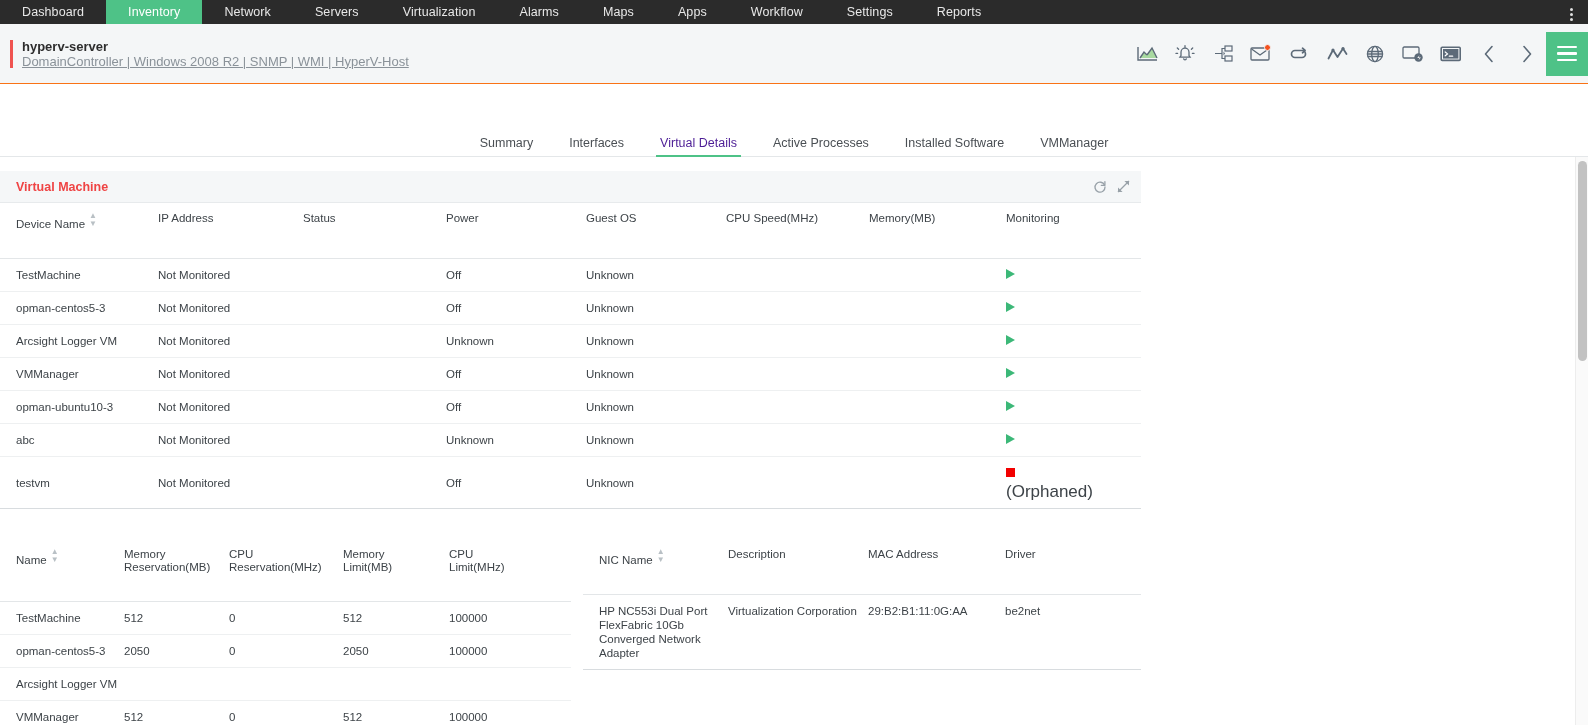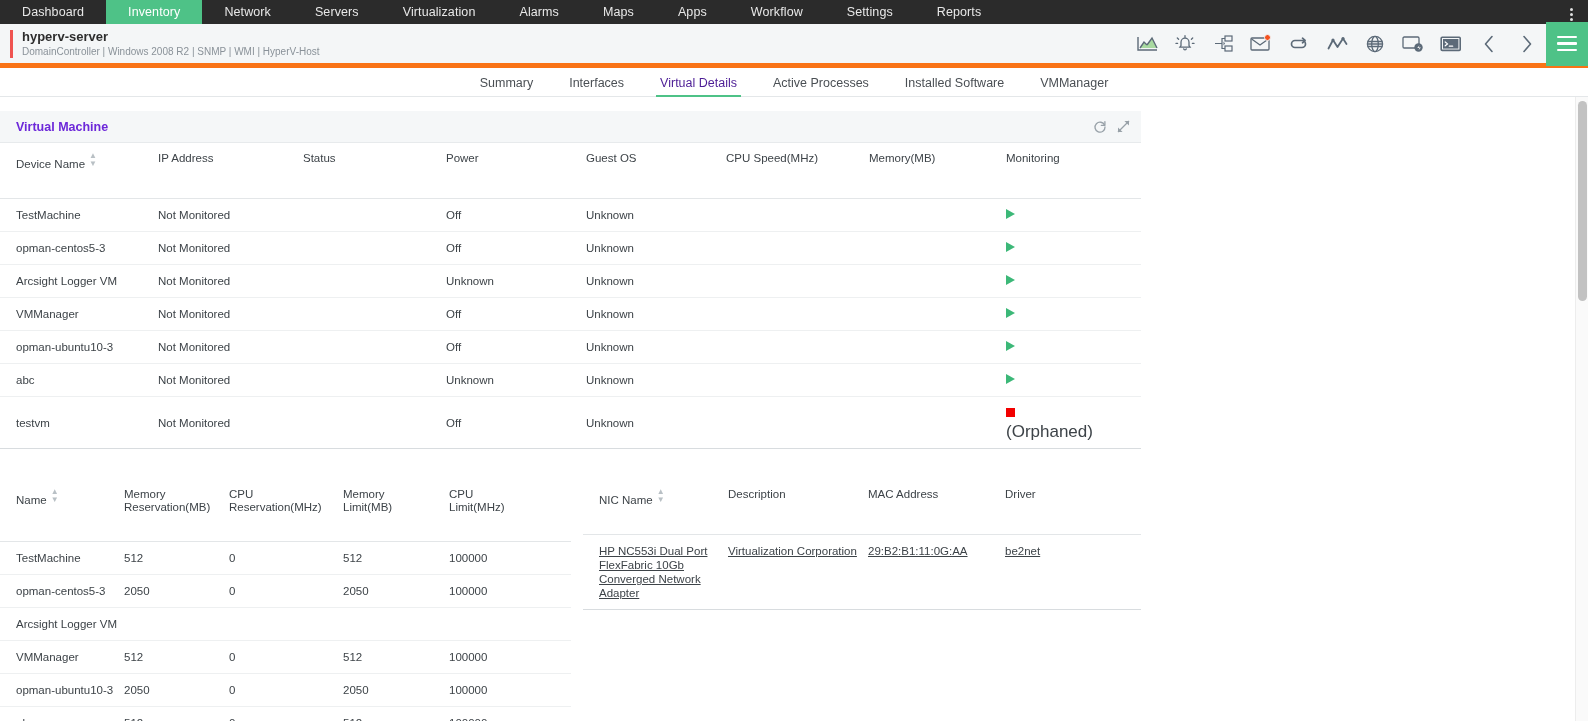--- a/index.html
+++ b/index.html
@@ -31,33 +31,33 @@
   .topnav-kebab {
     position: absolute; right: 0; top: 0;
     width: 34px; height: 28px;
     display: flex; flex-direction: column; align-items: center; justify-content: center;
     gap: 2px; cursor: pointer;
   }
   .topnav-kebab i { width: 3px; height: 3px; background: #e0e0e0; border-radius: 50%; display: block; }
 
   
   .devhead {
-    height: 44px;
+    height: 60px;
     background: #f4f6f7;
-    border-bottom: 5px solid #f97316;
+    border-bottom: 1px solid #f97316;
     display: flex; align-items: center;
     position: relative;
   }
   .devhead-bar {
     width: 3px; height: 28px; background: #ef5350;
     margin-left: 10px; margin-right: 9px; flex: none;
   }
   .devhead-text { display: flex; flex-direction: column; justify-content: center; }
   .devhead-title { font-size: 13px; font-weight: bold; color: #2d2d2d; line-height: 15px; }
-  .devhead-sub { font-size: 10px; color: #8a9299; line-height: 14px; margin-top: 1px; }
+  .devhead-sub { font-size: 13px; color: #8a9299; line-height: 14px; margin-top: 1px; text-decoration: underline; }
   .devhead-icons {
     margin-left: auto; display: flex; align-items: center; height: 100%;
   }
   .hicon {
     width: 38px; height: 44px;
     display: flex; align-items: center; justify-content: center;
     cursor: pointer; position: relative; color: #5c6a78;
   }
   .hicon svg { display: block; }
   .badge-dot {
@@ -72,20 +72,21 @@
   }
   .hamburger i { width: 20px; height: 2.5px; background: #ffffff; display: block; border-radius: 1px; }
 
   
   .tabstrip {
     height: 29px;
     background: #ffffff;
     border-bottom: 1px solid #e4e7e9;
     display: flex; align-items: flex-end; justify-content: center;
     gap: 8px;
+    margin-top: 44px;
   }
   .tab {
     font-size: 12.5px; color: #4a4f54;
     padding: 0 14px 6px 14px;
     cursor: pointer; position: relative; white-space: nowrap;
   }
   .tab.active { color: #4c1d95; }
   .tab.active::after {
     content: ""; position: absolute; left: 10px; right: 10px; bottom: -1px;
     height: 2.5px; background: #4ec287;
@@ -109,21 +110,21 @@
   }
 
   .panel { background: #ffffff; }
   .panel-head {
     background: #f5f7f8;
     border-bottom: 1px solid #e7eaec;
     height: 32px;
     display: flex; align-items: center;
     padding: 0 10px 0 16px;
   }
-  .panel-title { font-size: 12.5px; font-weight: bold; color: #6d28d9; }
+  .panel-title { font-size: 12.5px; font-weight: bold; color: #ef4444; }
   .panel-actions { margin-left: auto; display: flex; align-items: center; gap: 9px; }
   .pact { width: 15px; height: 15px; display: flex; align-items: center; justify-content: center; cursor: pointer; color: #98a1a8; }
 
   table.grid { width: 100%; border-collapse: collapse; table-layout: fixed; }
   table.grid th {
     font-size: 11.5px; font-weight: normal; color: #3d4348;
     text-align: left; vertical-align: top;
     padding: 9px 6px 27px 0;
     border-bottom: 1px solid #e3e6e8;
     line-height: 13px;
@@ -148,21 +149,21 @@
   .mon-stop { width: 9px; height: 9px; background: #f20000; display: inline-block; }
   .orphan-label { font-size: 17px; color: #3d4348; margin-top: 5px; display: block; }
 
   
   .bottom-row { display: flex; gap: 12px; margin-top: 30px; }
   #res-panel { width: 571px; flex: none; }
   #nic-panel { width: 558px; flex: none; }
   #res-panel th:first-child, #res-panel td:first-child,
   #nic-panel th:first-child, #nic-panel td:first-child { padding-left: 16px; }
   #nic-panel td { vertical-align: top; }
-  .nic-first-row td { padding-top: 16px; padding-bottom: 12px; text-decoration: underline; }
+  .nic-first-row td { padding-top: 16px; padding-bottom: 12px; }
 </style>
 </head>
 <body>
 
 <div class="topnav" id="topnav">
     <div class="topnav-item">Dashboard</div>
     <div class="topnav-item active">Inventory</div>
     <div class="topnav-item">Network</div>
     <div class="topnav-item">Servers</div>
     <div class="topnav-item">Virtualization</div>

